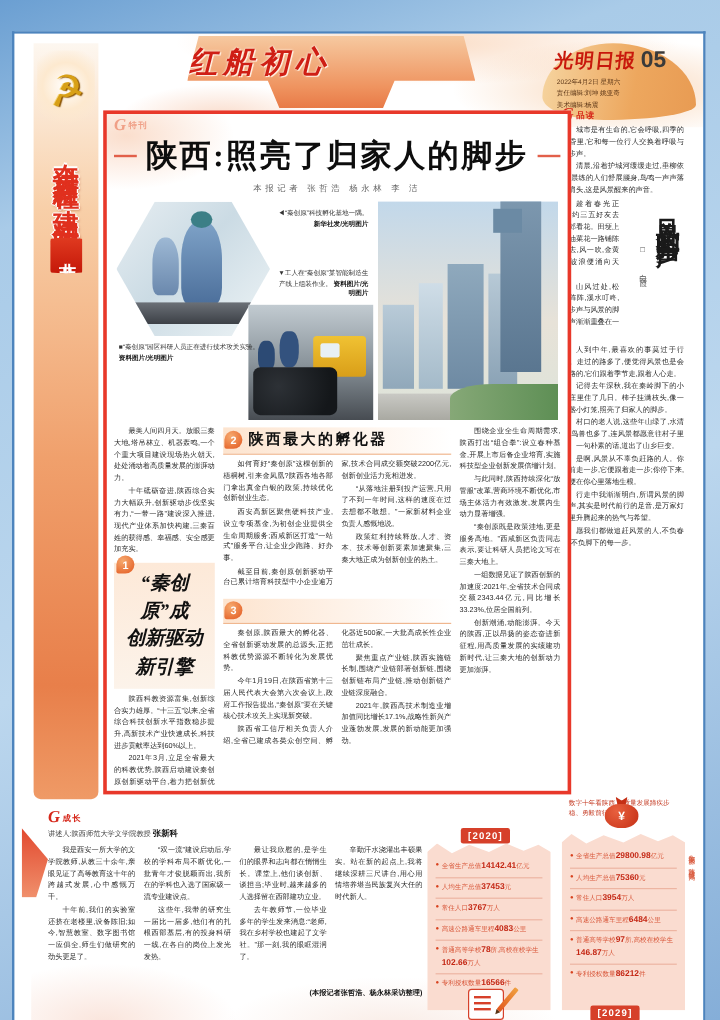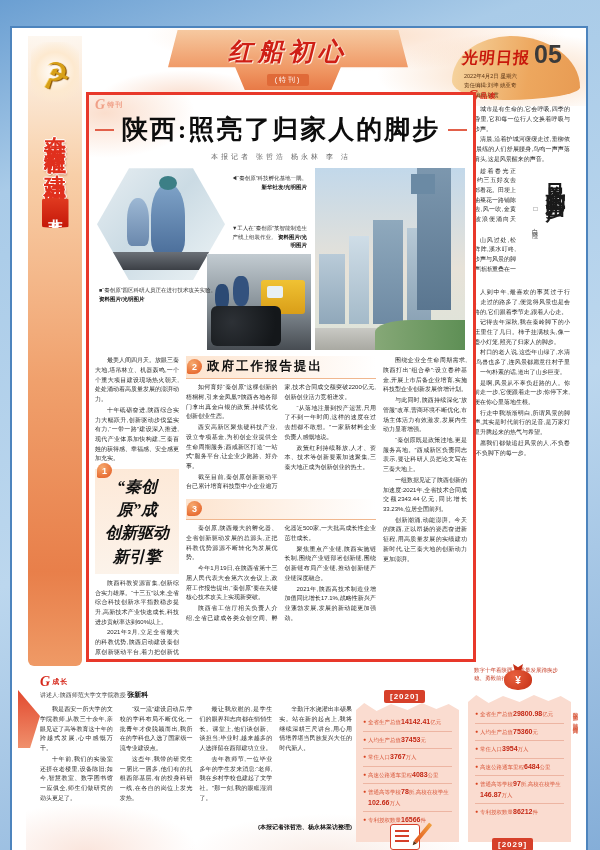--- a/index.html
+++ b/index.html
@@ -29,37 +29,37 @@
   .emblem { font-size:34px; color:#d8a017; text-shadow:1px 1px 1px #8a5200, -1px 0 #f5d57a; transform:rotate(-12deg); }
   .slogan { writing-mode:vertical-rl; text-orientation:upright; font-family:"Liberation Serif", serif;
     font-size:22px; font-weight:900; color:#e0301e; letter-spacing:5px; margin-top:10px;
     text-shadow:-1px 0 #fff,1px 0 #fff,0 -1px #fff,0 1px #fff,1px 2px 2px rgba(150,40,10,.35); }
   .slogan.second { margin-top:14px; }
   .decade-badge { margin-top:16px; writing-mode:vertical-rl; text-orientation:upright;
     background:linear-gradient(180deg,#e03a20,#c41708); color:#fff; font-weight:800; font-size:15px;
     letter-spacing:3px; padding:9px 4px; border-radius:3px;
     clip-path:polygon(50% 0,100% 3%,100% 97%,50% 100%,0 97%,0 3%); }
   
-  .banner { position:absolute; left:156px; top:2px; width:240px; height:60px;
+  .banner { position:absolute; left:144px; top:2px; width:240px; height:60px;
     background:linear-gradient(180deg,#f6c9a0,#ef9460 70%,#e87a47);
     clip-path:polygon(4% 0,96% 0,100% 62%,72% 62%,68% 100%,32% 100%,28% 62%,0 62%);
-    text-align:center; }
+    text-align:left; }
   .banner-title { font-family:"Liberation Serif", serif; font-size:25px; font-weight:900;
     color:#cf1f15; letter-spacing:5px; font-style:italic; margin-top:5px;
     text-shadow:0 0 2px #fff, 1px 1px 0 #ffe8d5; }
   .banner-sub { display:inline-block; font-size:7px; color:#fff; background:#e06a38;
     padding:1px 8px; border-radius:2px; margin-top:2px; letter-spacing:2px; }
   
   .mast { position:absolute; left:444px; top:6px; width:122px; height:74px; }
   .mast-bg { position:absolute; left:-4px; top:2px; width:128px; height:64px;
     background:linear-gradient(100deg,#f6d6a2,#eda75e 60%,#e89b53); border-radius:46% 54% 60% 40% / 70% 80% 20% 30%; }
   .mast-row { position:relative; display:flex; align-items:baseline; gap:4px; padding:6px 0 0 6px; }
   .paper-name { font-family:"Liberation Serif", serif; font-size:16px; font-weight:900; color:#c8180c;
     transform:skewX(-6deg); letter-spacing:1px; }
-  .page-no { font-size:25px; font-weight:700; color:#3a3a3a; }
+  .page-no { font-size:19px; font-weight:700; color:#3a3a3a; }
   .mast-lines { position:relative; padding:3px 0 0 8px; }
   .mast-line { font-size:5.5px; color:#5a3415; line-height:1.7; }
   
   .glogo { display:flex; align-items:flex-end; gap:2px; }
   .glogo .g { font-family:"Liberation Serif", serif; font-size:14px; font-weight:900; font-style:italic; color:#d6271a; line-height:.8; }
   .glogo .glabel { font-size:7px; font-weight:700; color:#d6271a; letter-spacing:1px; }
   .glogo.pink .g, .glogo.pink .glabel { color:#ef9f90; }
   
   .essay { position:absolute; left:456px; top:62px; width:102px; height:606px; }
   .essay-body { margin-top:4px; }
@@ -286,21 +286,21 @@
         </div>
         <div>
             <p class="para">陕西科教资源富集,创新综合实力雄厚。“十三五”以来,全省综合科技创新水平指数稳步提升,高新技术产业快速成长,科技进步贡献率达到60%以上。</p>
             <p class="para">2021年3月,立足全省最大的科教优势,陕西启动建设秦创原创新驱动平台,着力把创新优势转化为高质量发展的强大引擎。</p>
             <p class="para">如今,秦创原总窗口已聚集科技型企业上千家,“科学家+工程师”队伍不断壮大,一批批科技成果从实验室走向生产线。</p>
           </div>
       </div>
       <div class="bmid">
         <div class="subhead-bar">
           <span class="num-badge">2</span>
-          <span class="shtext">政府工作报告提出</span>
+          <span class="shtext">陕西最大的孵化器</span>
         </div>
         <div class="two-col">
             <p class="para">如何育好“秦创原”这棵创新的梧桐树,引来金凤凰?陕西各地各部门拿出真金白银的政策,持续优化创新创业生态。</p>
             <p class="para">西安高新区聚焦硬科技产业,设立专项基金,为初创企业提供全生命周期服务;西咸新区打造“一站式”服务平台,让企业少跑路、好办事。</p>
             <p class="para">截至目前,秦创原创新驱动平台已累计培育科技型中小企业逾万家,技术合同成交额突破2200亿元,创新创业活力竞相迸发。</p>
             <p class="para">“从落地注册到投产运营,只用了不到一年时间,这样的速度在过去想都不敢想。”一家新材料企业负责人感慨地说。</p>
             <p class="para">政策红利持续释放,人才、资本、技术等创新要素加速聚集,三秦大地正成为创新创业的热土。</p>
           </div>
         <div class="subhead-bar">
           <span class="num-badge">3</span>

